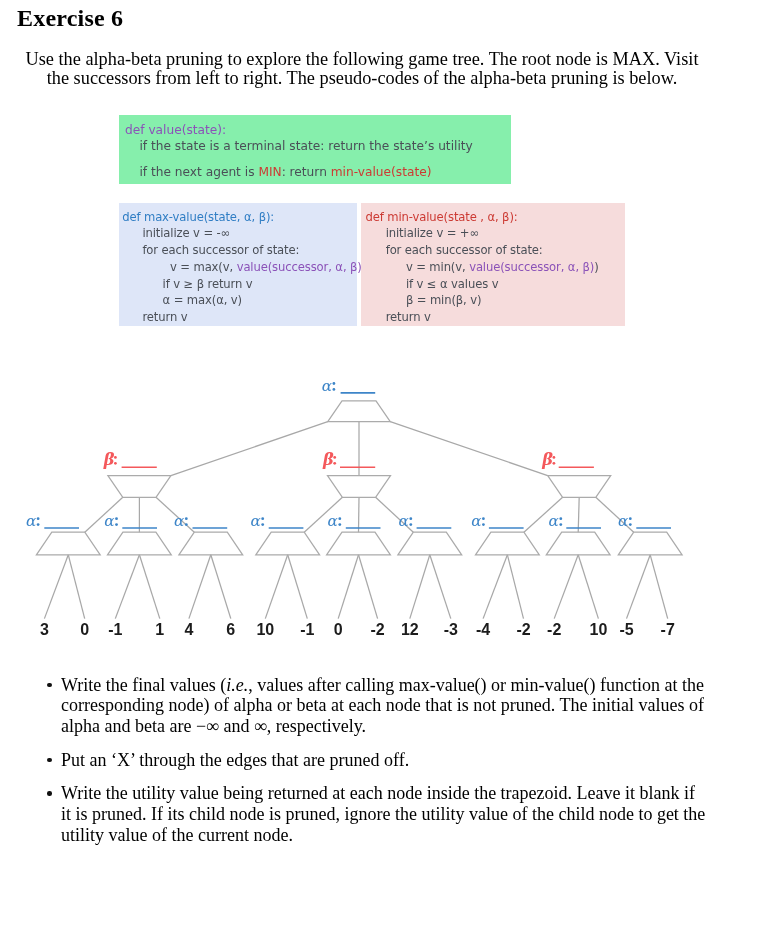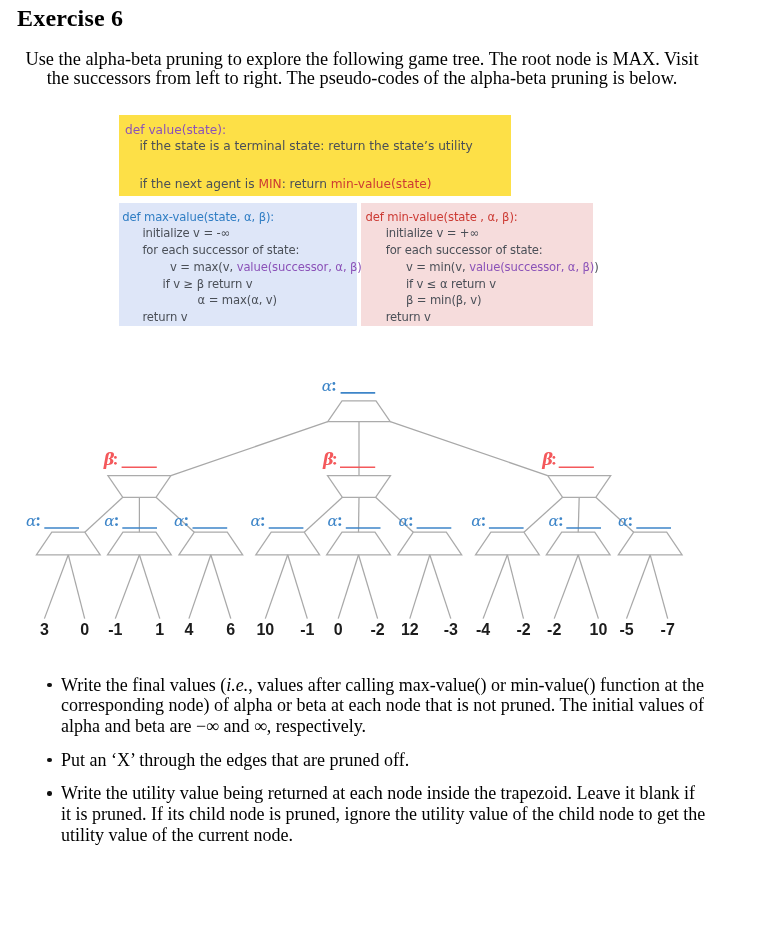--- a/index.html
+++ b/index.html
@@ -14,23 +14,23 @@
     position:absolute; left:17px; top:5px;
     font-size:24px; font-weight:bold; letter-spacing:0.2px;
     font-family:"Liberation Serif", serif;
   }
   .intro {
     position:absolute; left:17px; top:49.5px; width:690px;
     font-size:18.3px; line-height:19.6px; text-align:center;
   }
   
   .codebox { position:absolute; font-family:"DejaVu Sans", sans-serif; font-size:12.2px; }
-  #box-value { left:118.8px; top:114.7px; width:392px; height:81px; background:#fde047; }
+  #box-value { left:118.8px; top:114.7px; width:392px; height:69px; background:#86efac; }
   #box-max   { left:119px;  top:203px;  width:238px; height:123px; background:#dee6f8; font-size:11.6px; letter-spacing:-0.12px; }
-  #box-min   { left:361px;  top:203px;  width:232px; height:123px; background:#f6dcdc; font-size:11.6px; letter-spacing:-0.12px; }
+  #box-min   { left:361px;  top:203px;  width:264px; height:123px; background:#f6dcdc; font-size:11.6px; letter-spacing:-0.12px; }
   .codeline { position:absolute; white-space:pre; }
   
   #tree { position:absolute; left:0; top:360px; }
   .nodeshape { fill:none; stroke:#ababab; stroke-width:1.25; }
   .edge { stroke:#a8a8a8; stroke-width:1.25; fill:none; }
   .greek { font-family:"DejaVu Serif", serif; font-style:italic; font-weight:normal; font-size:17px; }
   .greek.alpha { font-size:15.2px; }
   .greek.beta { font-size:16.2px; font-weight:bold; }
   .blank-line { stroke-width:1.6; }
   .leafval { font-family:"Liberation Sans", sans-serif; font-weight:bold; font-size:16px; fill:#1c1c1c; text-anchor:middle; }
@@ -51,37 +51,37 @@
 </head>
 <body>
 
 <div id="page">
   <div class="h1">Exercise 6</div>
   <div class="intro">Use the alpha-beta pruning to explore the following game tree. The root node is MAX. Visit the successors from left to right. The pseudo-codes of the alpha-beta pruning is below.</div>
 
   <div class="codebox" id="box-value">
       <div class="codeline" style="left: 6.2px; top: 8.4px;"><span style="color: rgb(139, 82, 184);">def value(state):</span></div>
       <div class="codeline" style="left: 20.6px; top: 24.7px;"><span style="color: rgb(74, 79, 87);">if the state is a terminal state: return the state’s utility</span></div>
-      <div class="codeline" style="left: 20.6px; top: 62px;"><span style="color: rgb(74, 79, 87);">if the next agent is </span><span style="color: rgb(204, 58, 51);">MIN</span><span style="color: rgb(74, 79, 87);">: return </span><span style="color: rgb(204, 58, 51);">min-value(state)</span></div>
+      <div class="codeline" style="left: 20.6px; top: 50px;"><span style="color: rgb(74, 79, 87);">if the next agent is </span><span style="color: rgb(204, 58, 51);">MIN</span><span style="color: rgb(74, 79, 87);">: return </span><span style="color: rgb(204, 58, 51);">min-value(state)</span></div>
     </div>
   <div class="codebox" id="box-max">
       <div class="codeline" style="left: 3.2px; top: 6.5px;"><span style="color: rgb(47, 125, 196);">def max-value(state, α, β):</span></div>
       <div class="codeline" style="left: 23.4px; top: 23.27px;"><span style="color: rgb(74, 79, 87);">initialize v = -∞</span></div>
       <div class="codeline" style="left: 23.4px; top: 40.04px;"><span style="color: rgb(74, 79, 87);">for each successor of state:</span></div>
       <div class="codeline" style="left: 51px; top: 56.81px;"><span style="color: rgb(74, 79, 87);">v = max(v, </span><span style="color: rgb(139, 82, 184);">value(successor, α, β)</span><span style="color: rgb(74, 79, 87);">)</span></div>
       <div class="codeline" style="left: 43.6px; top: 73.58px;"><span style="color: rgb(74, 79, 87);">if v ≥ β return v</span></div>
-      <div class="codeline" style="left: 43.6px; top: 90.35px; margin-left: 35px;"><span style="color: rgb(74, 79, 87);">α = max(α, v)</span></div>
+      <div class="codeline" style="left: 43.6px; top: 90.35px;"><span style="color: rgb(74, 79, 87);">α = max(α, v)</span></div>
       <div class="codeline" style="left: 23.4px; top: 107.12px;"><span style="color: rgb(74, 79, 87);">return v</span></div>
     </div>
   <div class="codebox" id="box-min">
       <div class="codeline" style="left: 4.5px; top: 6.5px;"><span style="color: rgb(204, 58, 51);">def min-value(state , α, β):</span></div>
       <div class="codeline" style="left: 24.7px; top: 23.27px;"><span style="color: rgb(74, 79, 87); text-align: center;">initialize v = +∞</span></div>
       <div class="codeline" style="left: 24.7px; top: 40.04px;"><span style="color: rgb(74, 79, 87);">for each successor of state:</span></div>
       <div class="codeline" style="left: 44.9px; top: 56.81px;"><span style="color: rgb(74, 79, 87);">v = min(v, </span><span style="color: rgb(139, 82, 184);">value(successor, α, β)</span><span style="color: rgb(74, 79, 87);">)</span></div>
-      <div class="codeline" style="left: 44.9px; top: 73.58px;"><span style="color: rgb(74, 79, 87);">if v ≤ α return v</span></div>
+      <div class="codeline" style="left: 44.9px; top: 73.58px;"><span style="color: rgb(74, 79, 87);">if v ≤ α values v</span></div>
       <div class="codeline" style="left: 44.9px; top: 90.35px; text-align: center;"><span style="color: rgb(74, 79, 87);">β = min(β, v)</span></div>
       <div class="codeline" style="left: 24.7px; top: 107.12px;"><span style="color: rgb(74, 79, 87);">return v</span></div>
     </div>
 
   <svg id="tree" width="775" height="285" viewBox="0 0 775 285" xmlns="http://www.w3.org/2000/svg">
       <line x1="327.75" y1="61.6" x2="170.9" y2="115.6" class="edge"></line>
       <line x1="359" y1="61.6" x2="359" y2="115.6" class="edge"></line>
       <line x1="390.25" y1="61.6" x2="547.7" y2="115.6" class="edge"></line>
       <line x1="122.80000000000001" y1="137.3" x2="84.8" y2="172.2" class="edge"></line>
       <line x1="139.4" y1="137.3" x2="139.4" y2="172.2" class="edge"></line>

